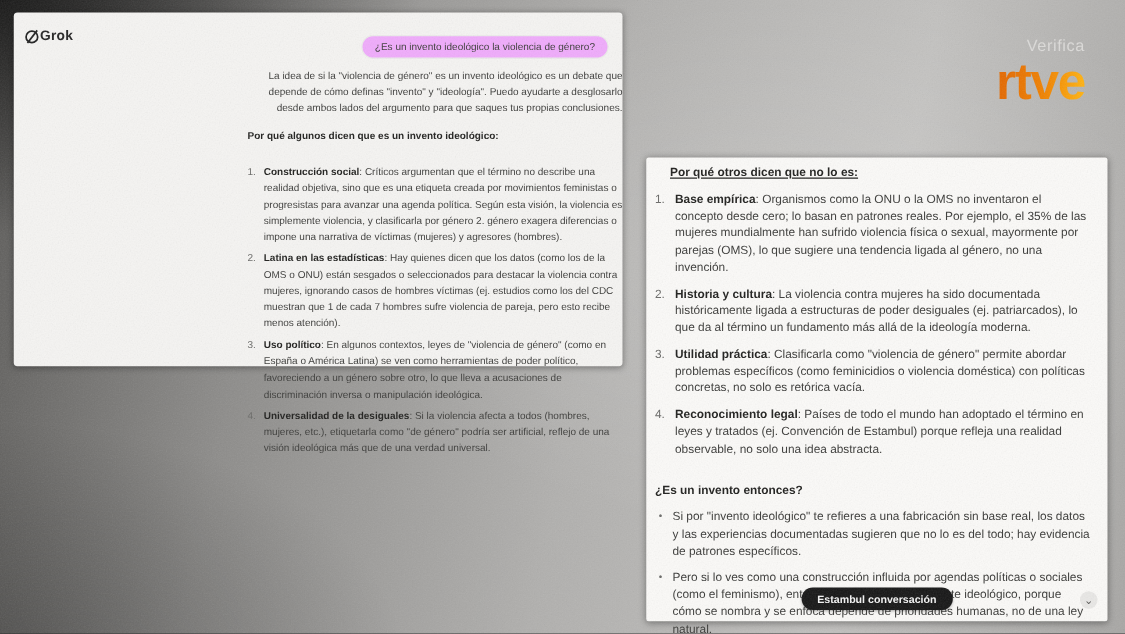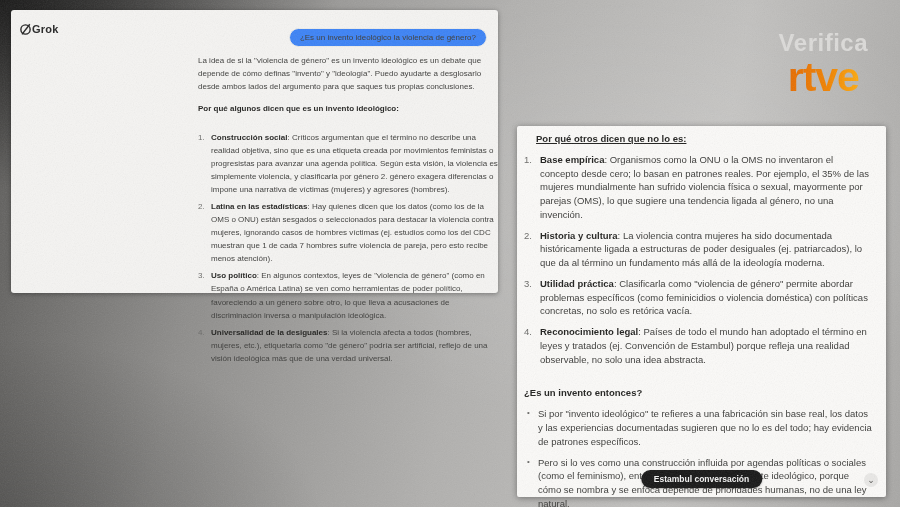--- a/index.html
+++ b/index.html
@@ -9,41 +9,41 @@
     background:
       radial-gradient(620px 360px at -2% -4%, rgba(0,0,0,.82), rgba(0,0,0,0) 58%),
       radial-gradient(520px 320px at 70% 40%, rgba(255,255,255,.16), rgba(255,255,255,0) 70%),
       radial-gradient(500px 300px at 0% 105%, rgba(0,0,0,.28), rgba(0,0,0,0) 65%),
       linear-gradient(100deg,#5a5957 0%,#8d8c8a 24%,#b1b0ae 52%,#c1c0be 76%,#a8a7a5 100%);
   }
   .grain{position:absolute;inset:0;width:100%;height:100%;opacity:.12;pointer-events:none;z-index:50;}
 
   
   .watermark{position:absolute;top:30px;right:32px;text-align:right;z-index:5;}
-  .verifica{font-size:24px;font-weight:700;letter-spacing:.5px;color:#dcdbd9;line-height:1.1;}
+  .verifica{font-size:13px;font-weight:400;letter-spacing:.5px;color:#dcdbd9;line-height:1.1;}
   .rtve{
     font-size:41px;font-weight:800;letter-spacing:-1px;line-height:.95;margin-top:2px;
     background:linear-gradient(95deg,#e56a00 10%,#f08200 55%,#ffb110 95%);
     -webkit-background-clip:text;background-clip:text;color:transparent;text-align:center;
   }
 
   
   .grok-panel{
     position:absolute;left:11px;top:10px;width:487px;height:283px;
     background:#f5f4f2;border-radius:3px;box-shadow:0 1px 5px rgba(0,0,0,.38);z-index:4;
   }
   .grok-header{position:absolute;left:8px;top:13px;display:flex;align-items:flex-start;gap:0;}
   .grok-header svg{display:block;}
   .grok-brand{font-size:11px;font-weight:700;color:#242424;letter-spacing:.2px;}
   .bubble{
-    position:absolute;right:11px;top:18px;background:#3b82f6;border:1px solid #ececea;
+    position:absolute;right:11px;top:18px;background:#f0abfc;border:1px solid #ececea;
     border-radius:10px;padding:4px 10px;font-size:8px;color:#3c3c3a;white-space:nowrap;
   }
   .grok-content{position:absolute;left:187px;top:44px;width:300px;font-size:8px;line-height:1.63;color:#3c3c3a;}
-  .grok-content .intro{margin:0 0 9px 0;}
+  .grok-content .intro{margin:0 0 9px 0;text-align:right;}
   .sec-heading{font-weight:700;color:#1f1f1d;margin:0 0 16px 0;}
   .oitem{position:relative;padding-left:13px;margin-bottom:4px;}
   .oitem .num{position:absolute;left:0;top:0;color:#6a6a68;}
   .oitem b{color:#1f1f1d;}
 
   
   .answer-panel{
     position:absolute;left:517px;top:126px;width:369px;height:371px;
     background:#fbfaf8;border-radius:2px;box-shadow:0 1px 6px rgba(0,0,0,.4);z-index:4;
     box-sizing:border-box;padding:6px 13px 0 7px;

